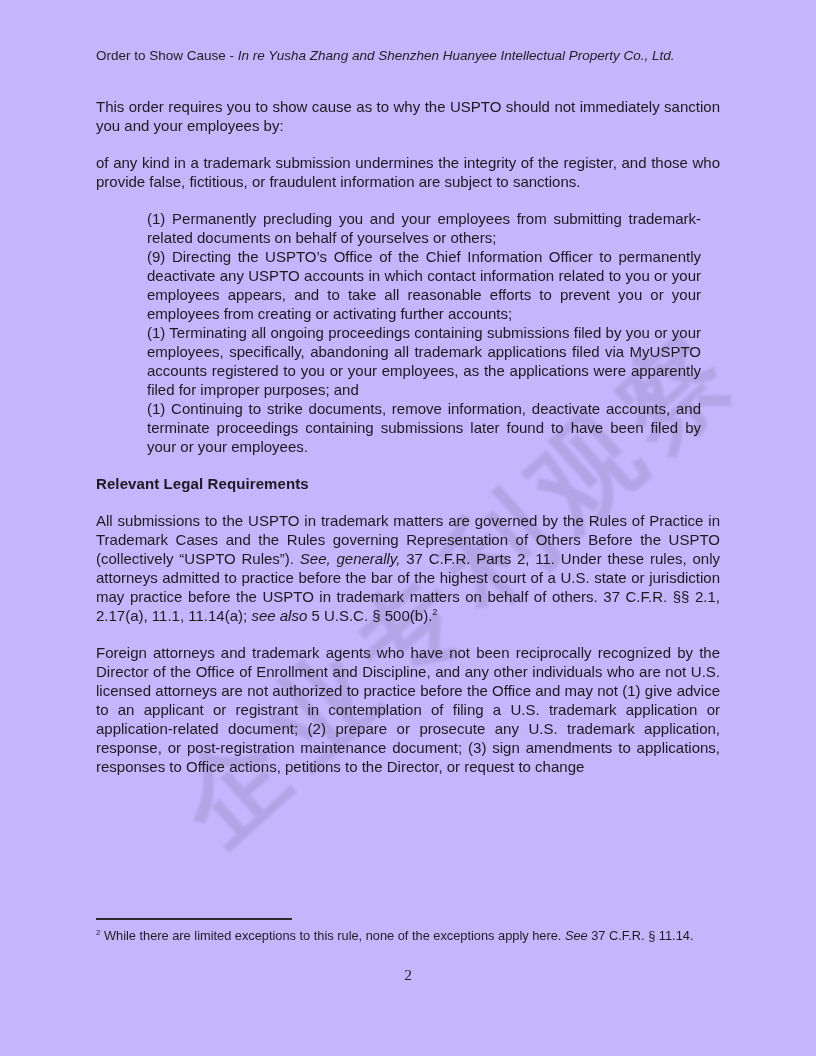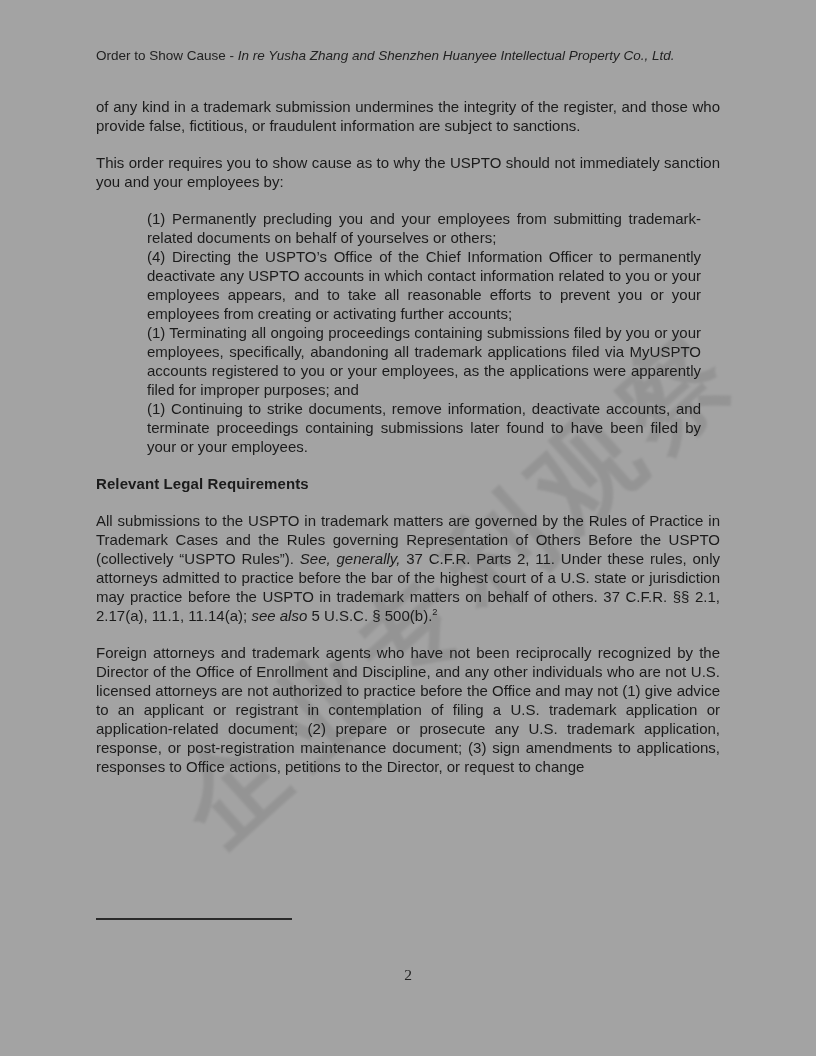--- a/index.html
+++ b/index.html
@@ -1,20 +1,20 @@
 <!DOCTYPE html>
 <html><head>
 <meta charset="utf-8">
 <style>
   html, body { margin: 0; padding: 0; background: #ffffff; }
   .page {
     position: relative;
     width: 816px;
     height: 1056px;
-    background: #a3a3a3;
+    background: #c4b5fd;
     font-family: "Liberation Sans", sans-serif;
     color: #1b1b1b;
     overflow: hidden;
   }
   .running-header {
     position: absolute;
     top: 48px;
     left: 96px;
     width: 624px;
     font-size: 13.5px;
@@ -85,35 +85,36 @@
 </head>
 <body>
 
 <div class="page">
 
   <div class="watermark">企业专利观察</div>
 
   <div class="running-header"><span>Order to Show Cause - </span><span style="font-style: italic;">In re Yusha Zhang and Shenzhen Huanyee Intellectual Property Co., Ltd.</span></div>
 
   <div class="content">
+    <p>This order requires you to show cause as to why the USPTO should not immediately sanction you and your employees by:</p>
     <p>of any kind in a trademark submission undermines the integrity of the register, and those who provide false, fictitious, or fraudulent information are subject to sanctions.</p>
-    <p>This order requires you to show cause as to why the USPTO should not immediately sanction you and your employees by:</p>
 
     <div class="sanctions">
         <p>(1) Permanently precluding you and your employees from submitting trademark-related documents on behalf of yourselves or others;</p>
-        <p>(4) Directing the USPTO’s Office of the Chief Information Officer to permanently deactivate any USPTO accounts in which contact information related to you or your employees appears, and to take all reasonable efforts to prevent you or your employees from creating or activating further accounts;</p>
+        <p>(9) Directing the USPTO’s Office of the Chief Information Officer to permanently deactivate any USPTO accounts in which contact information related to you or your employees appears, and to take all reasonable efforts to prevent you or your employees from creating or activating further accounts;</p>
         <p>(1) Terminating all ongoing proceedings containing submissions filed by you or your employees, specifically, abandoning all trademark applications filed via MyUSPTO accounts registered to you or your employees, as the applications were apparently filed for improper purposes; and</p>
         <p>(1) Continuing to strike documents, remove information, deactivate accounts, and terminate proceedings containing submissions later found to have been filed by your or your employees.</p>
       </div>
 
     <p class="section-heading">Relevant Legal Requirements</p>
 
     <p><span>All submissions to the USPTO in trademark matters are governed by the Rules of Practice in Trademark Cases and the Rules governing Representation of Others Before the USPTO (collectively “USPTO Rules”). </span><span style="font-style: italic;">See, generally,</span><span> 37 C.F.R. Parts 2, 11. Under these rules, only attorneys admitted to practice before the bar of the highest court of a U.S. state or jurisdiction may practice before the USPTO in trademark matters on behalf of others. 37 C.F.R. §§ 2.1, 2.17(a), 11.1, 11.14(a); </span><span style="font-style: italic;">see also</span><span> 5 U.S.C. § 500(b).</span><sup>2</sup></p>
 
     <p>Foreign attorneys and trademark agents who have not been reciprocally recognized by the Director of the Office of Enrollment and Discipline, and any other individuals who are not U.S. licensed attorneys are not authorized to practice before the Office and may not (1) give advice to an applicant or registrant in contemplation of filing a U.S. trademark application or application-related document; (2) prepare or prosecute any U.S. trademark application, response, or post-registration maintenance document; (3) sign amendments to applications, responses to Office actions, petitions to the Director, or request to change</p>
   </div>
 
   <div class="footnote-rule"></div>
 
+  <div class="footnote"><sup>2</sup><span> While there are limited exceptions to this rule, none of the exceptions apply here. </span><span style="font-style: italic;">See</span><span> 37 C.F.R. § 11.14.</span></div>
 
   <div class="page-number">2</div>
 
 </div>
 
 </body></html>

